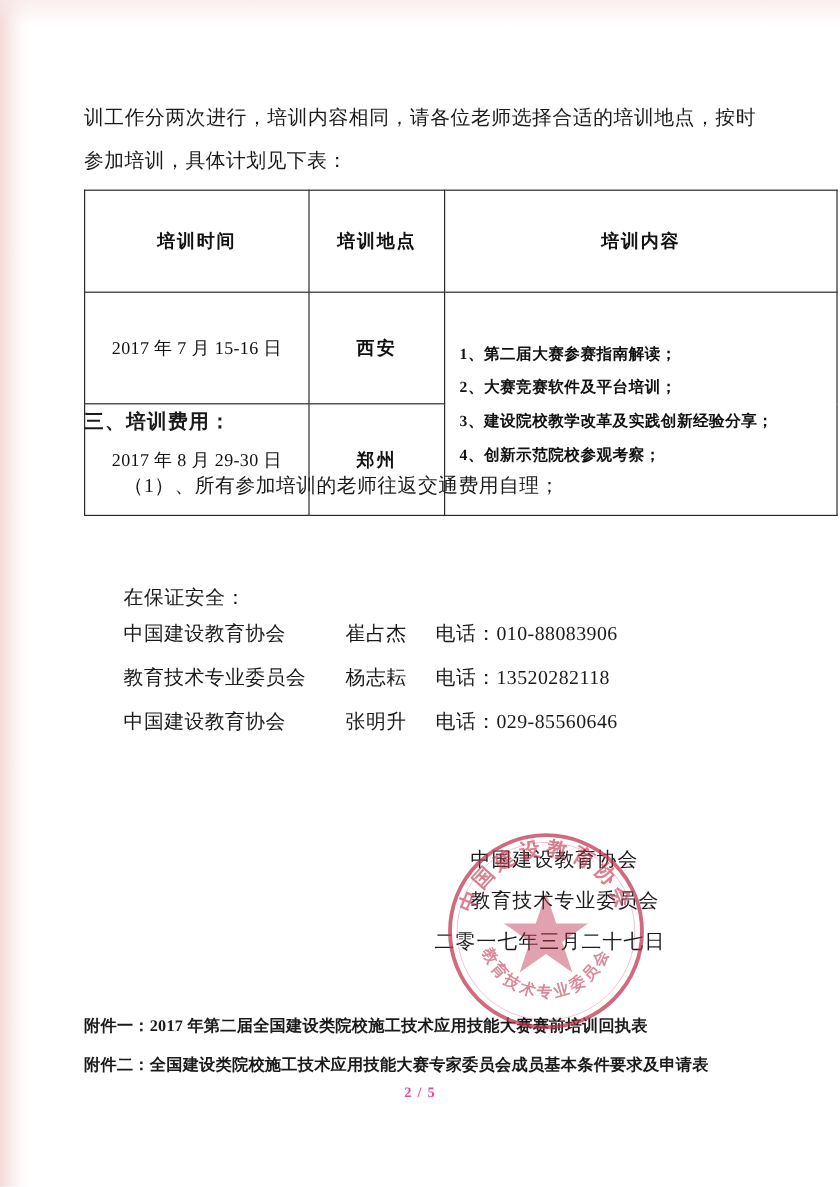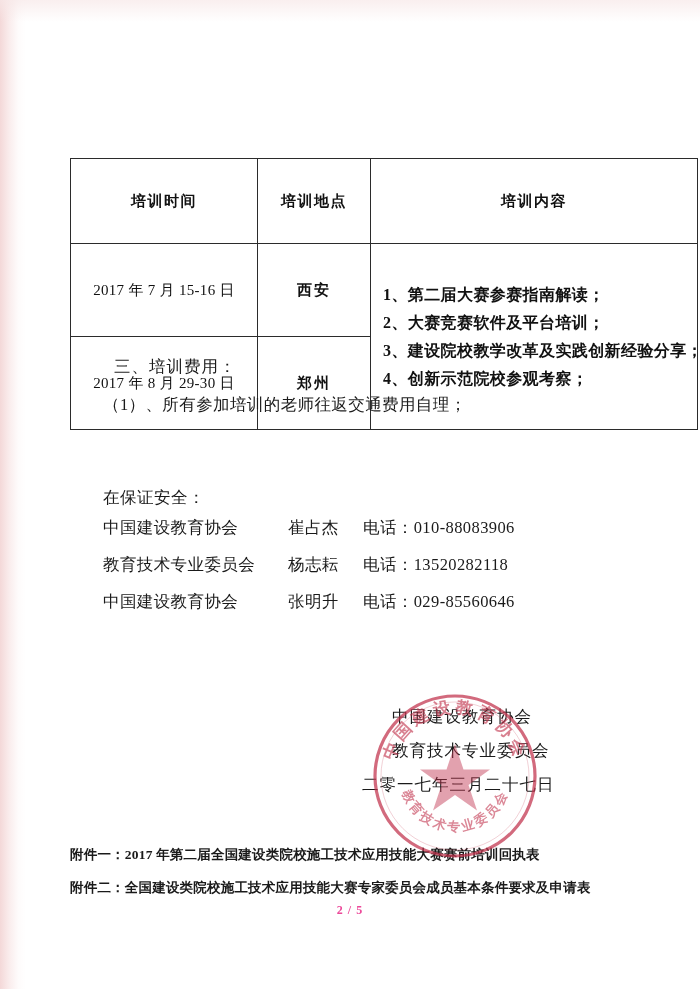--- a/index.html
+++ b/index.html
@@ -55,21 +55,21 @@
     font-size: 16.5px;
     line-height: 36px;
     letter-spacing: 0.4px;
     text-align: justify;
   }
   .para.indent {
     text-indent: 33px;
   }
 
   #intro-para      { top: 80px;  }
-  #fee-heading     { top: 349px; font-weight: normal; letter-spacing: 1px; margin-left: 44px; }
+  #fee-heading     { top: 334px; font-weight: bold; letter-spacing: 1px; }
   #fee-item-1      { top: 375px; margin-top: 12px; }
   #fee-item-2      { top: 409px; }
 
   
   .sched-table {
     position: absolute;
     left: 70px;
     top: 158px;
     width: 522px;
     border-collapse: collapse;
@@ -99,21 +99,21 @@
   .sched-table .place-cell {
     font-weight: bold;
     letter-spacing: 2px;
   }
   .sched-table .content-cell {
     text-align: left;
     padding: 4px 0 4px 12px;
     vertical-align: middle;
   }
   .content-line {
-    font-size: 16px;
+    font-size: 13px;
     font-weight: bold;
     line-height: 28px;
     letter-spacing: 0.4px;
     white-space: nowrap;
   }
 
   
   .contact-heading {
     position: absolute;
     left: 103px;
@@ -198,20 +198,21 @@
   }
 </style>
 </head>
 <body>
 
 <div class="scan-edge-left"></div>
 <div class="scan-edge-top"></div>
 
 <div class="page">
 
+  <div class="para" id="intro-para">训工作分两次进行，培训内容相同，请各位老师选择合适的培训地点，按时参加培训，具体计划见下表：</div>
 
   <table class="sched-table">
     <tbody>
       <tr>
         <td class="col-time hdr-cell">培训时间</td>
         <td class="col-place hdr-cell">培训地点</td>
         <td class="col-content hdr-cell">培训内容</td>
       </tr>
       <tr>
         <td class="col-time body-cell">2017 年 7 月 15-16 日</td>

